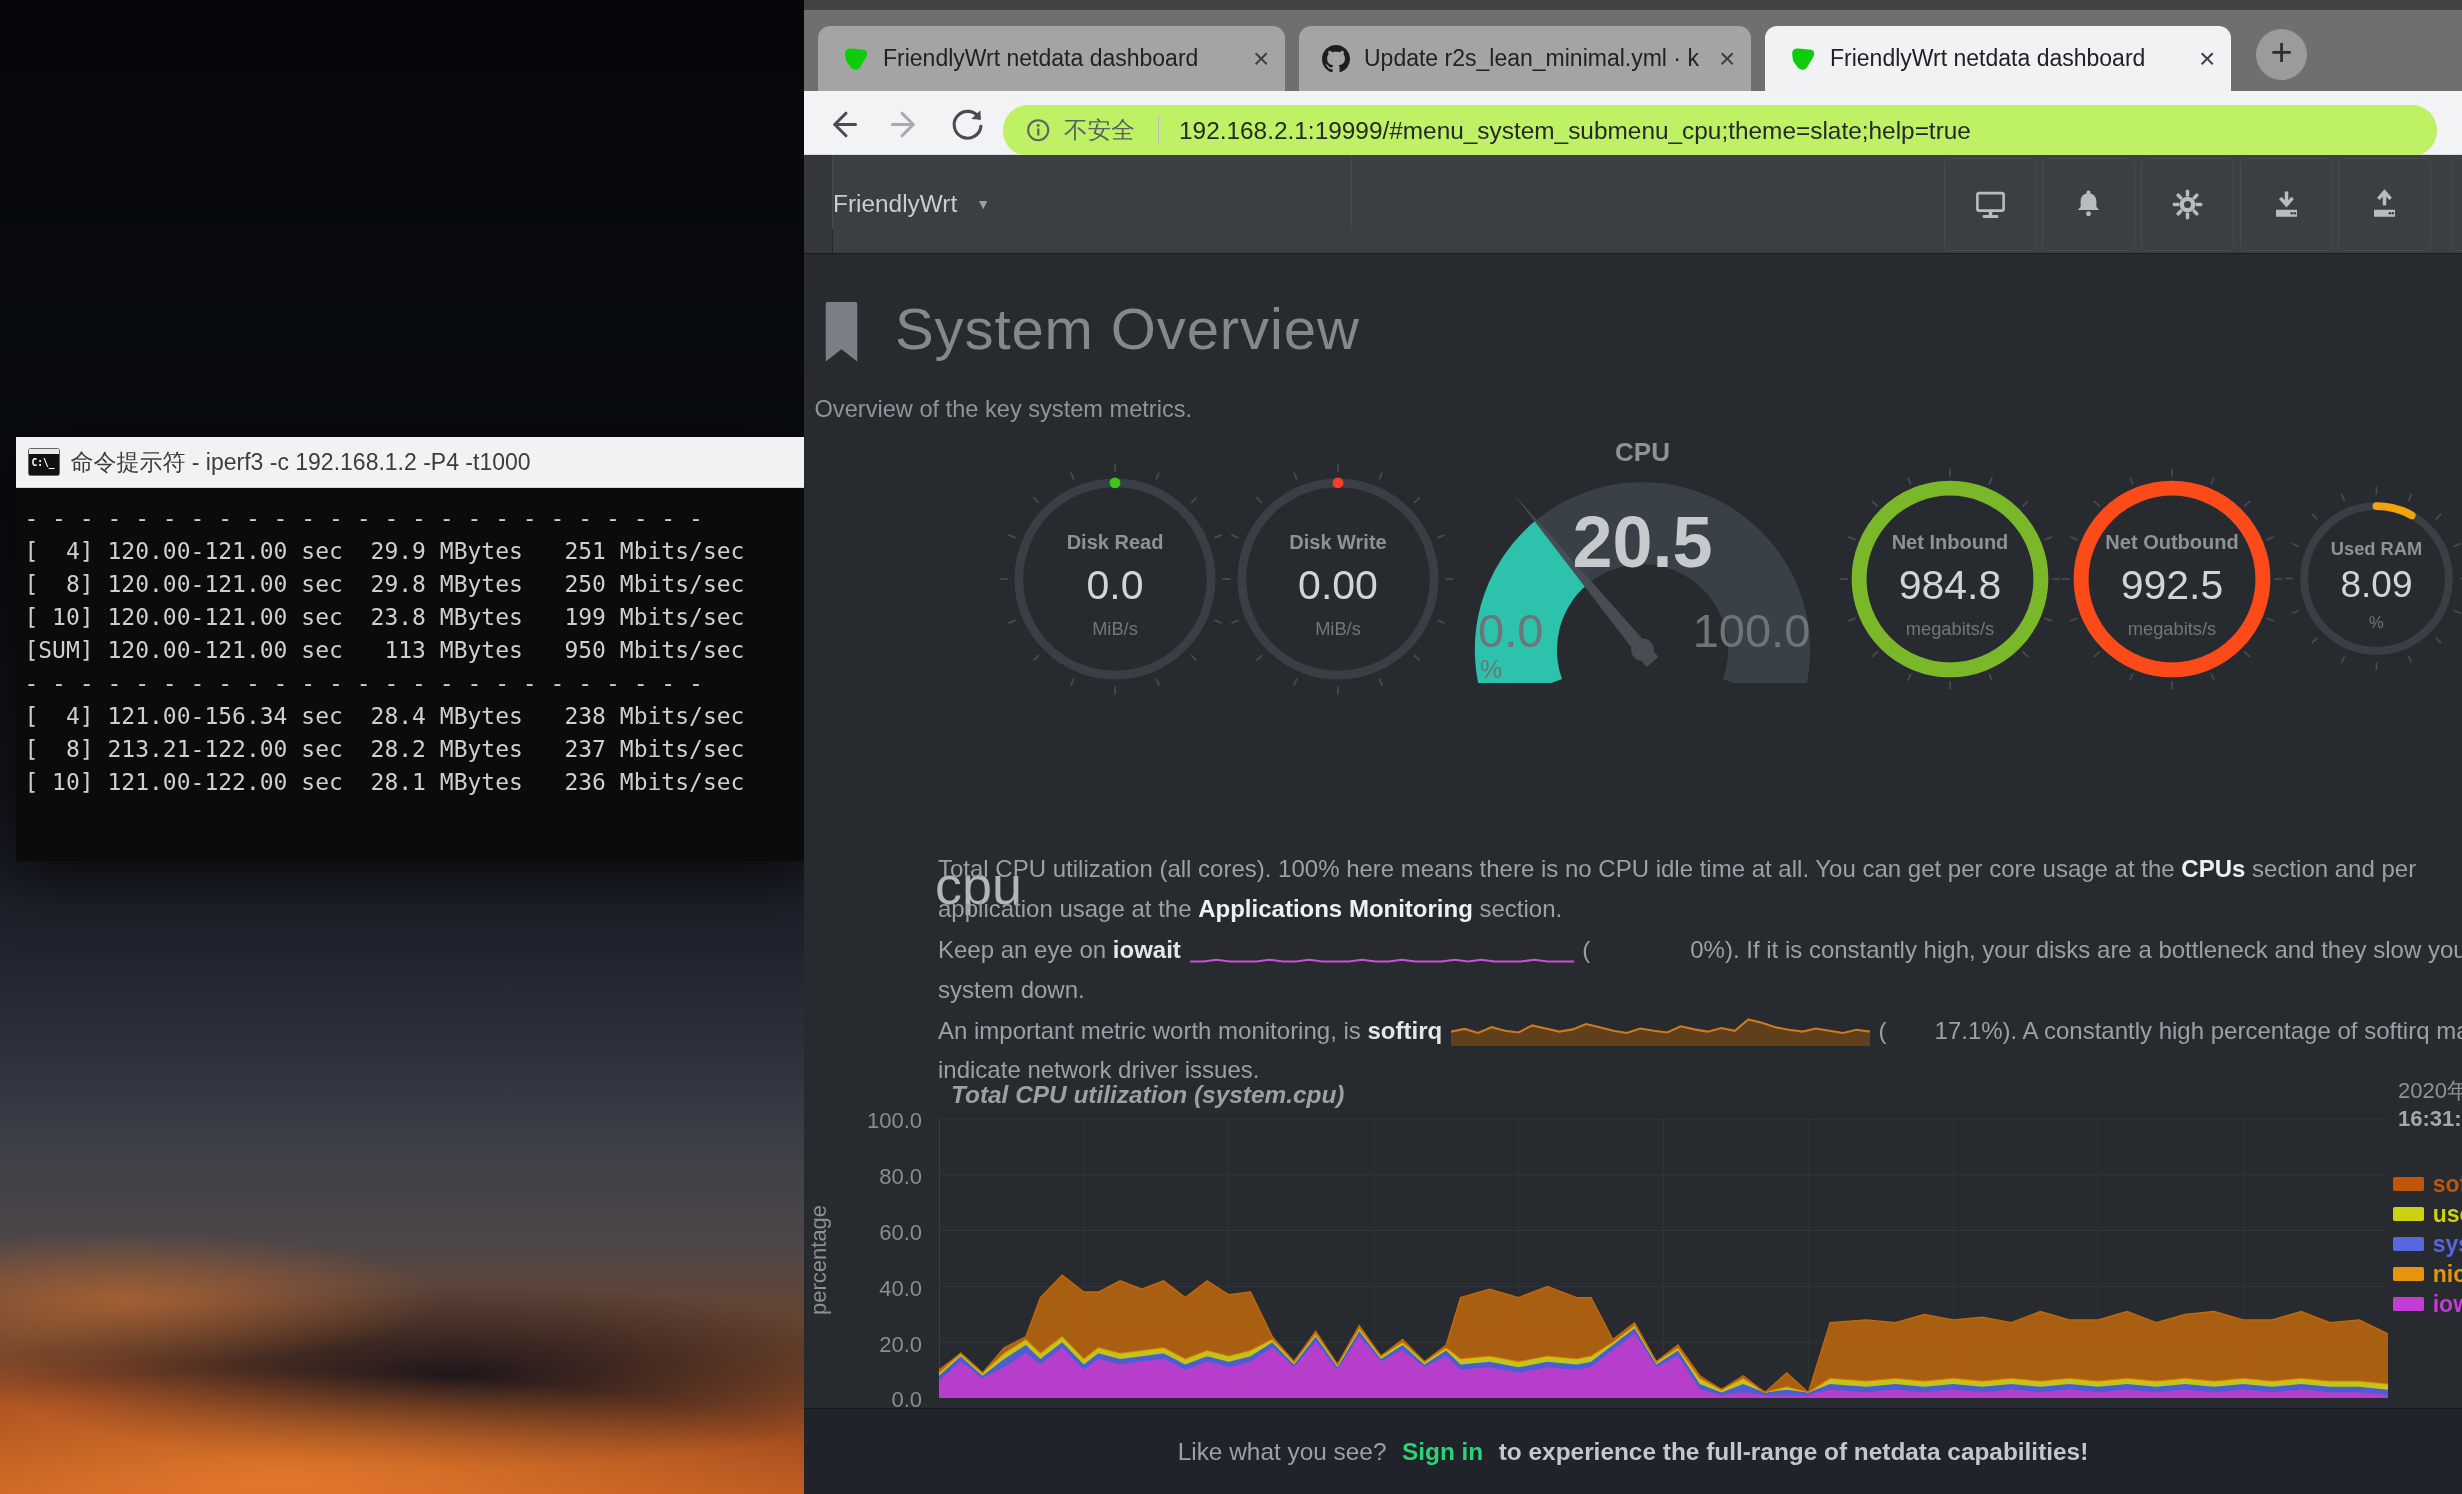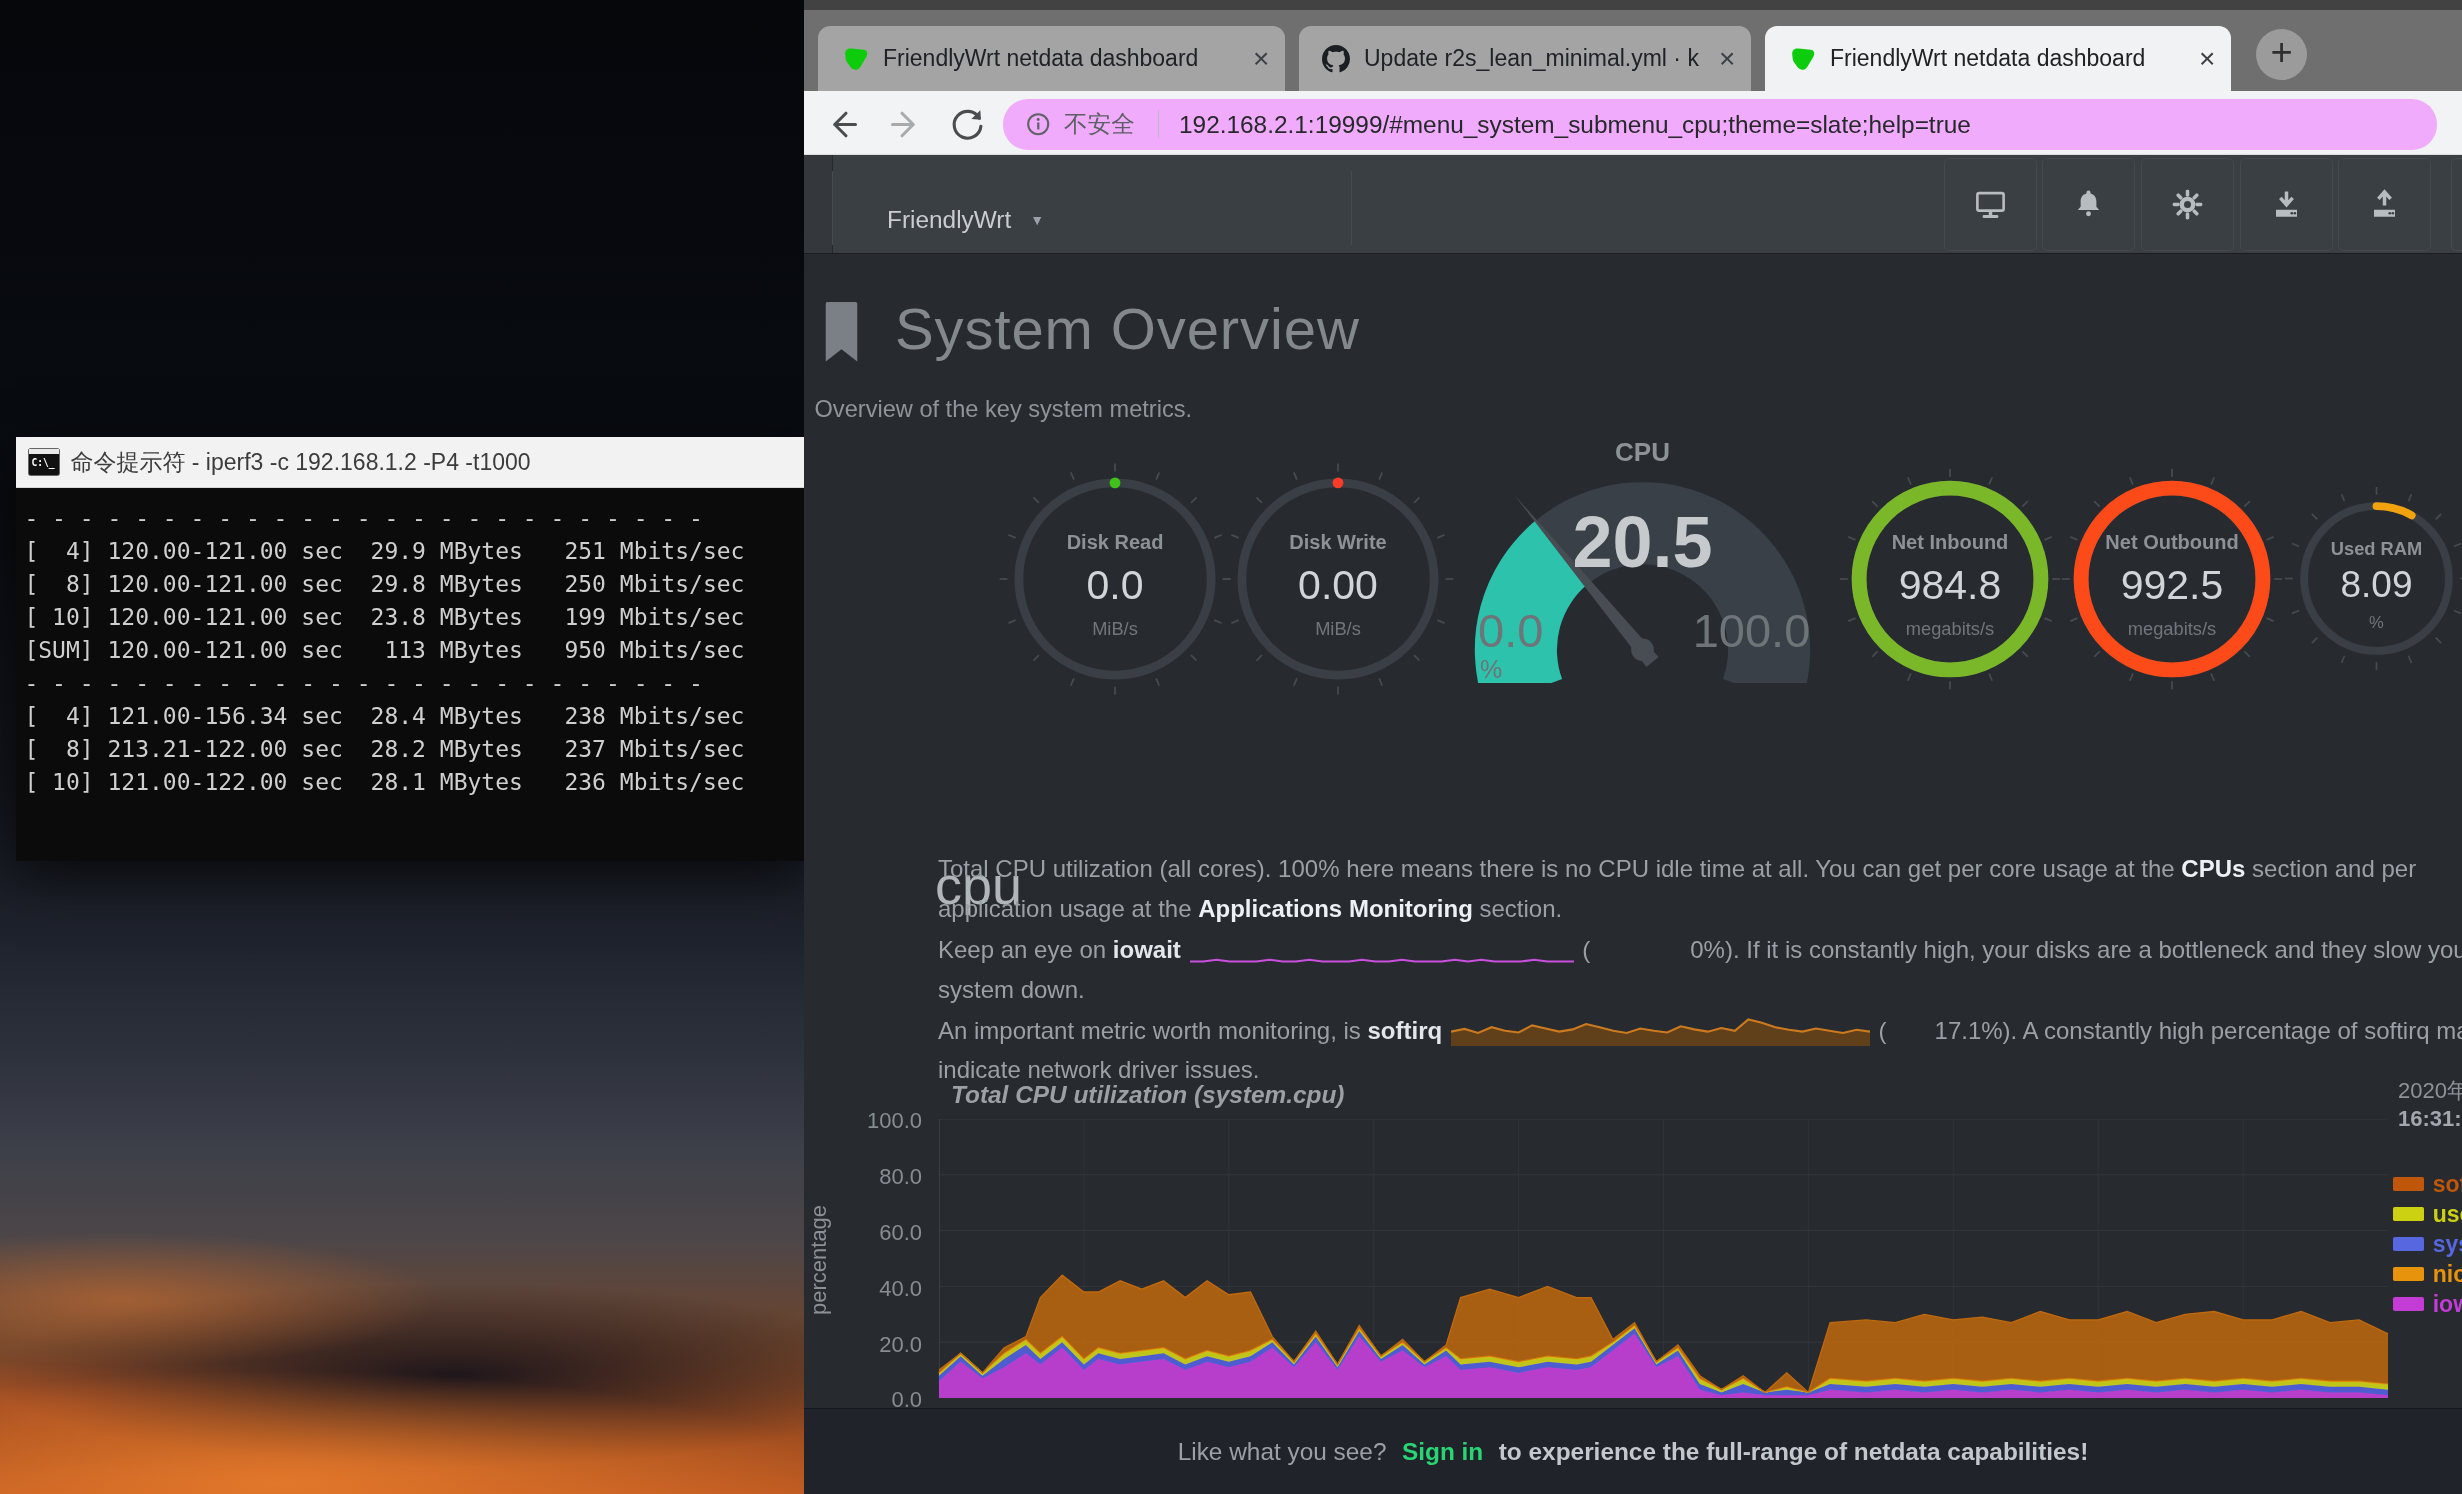--- a/index.html
+++ b/index.html
@@ -24,30 +24,30 @@
   .browser{position:absolute;left:804px;top:0;width:1658px;height:1494px;}
   .tabstrip{position:absolute;left:0;top:0;right:0;height:91px;background:linear-gradient(#424242 0,#424242 10.5px,#6f6f6f 10.5px);}
   .tab{position:absolute;top:26px;height:65px;background:#a4a4a4;border-radius:12.2px 12.2px 0 0;display:flex;align-items:center;padding:0 15.7px 0 23px;box-sizing:border-box;}
   .tab.active{background:#f1f2f3;}
   .tab-title{font-size:23px;color:#202226;white-space:nowrap;overflow:hidden;flex:1;margin-left:14px;}
   .tab-close{font-size:28px;color:#3c3f43;margin-left:12.2px;line-height:1;flex:0 0 auto;}
   .favicon{width:28px;height:28px;flex:0 0 auto;}
   .newtab{position:absolute;left:1452px;top:29px;width:51px;height:51px;border-radius:50%;background:#9b9b9b;color:#2e2e2e;font-size:38px;line-height:47px;text-align:center;}
   .toolbar{position:absolute;left:0;top:91px;right:0;height:63px;background:#f2f3f4;border-bottom:0.9px solid #dcdcdc;}
   .nav-btn{position:absolute;top:10.5px;width:45px;height:45px;}
-  .omnibox{position:absolute;left:199px;top:8px;width:1434px;height:51px;background:#f0abfc;border-radius:25px;}
+  .omnibox{position:absolute;left:199px;top:14px;width:1434px;height:51px;background:#bef264;border-radius:25px;}
   .sec-label{position:absolute;left:61px;top:0;height:51px;line-height:51px;font-size:23.6px;color:#5c6064;}
   .om-sep{position:absolute;left:155px;top:11.4px;width:0.9px;height:28px;background:#bcbcbc;}
   .om-url{position:absolute;left:176px;top:0;height:51px;line-height:51px;font-size:24.4px;color:#26282b;white-space:nowrap;}
   .ext-sliver{position:absolute;right:-7px;top:103px;width:21px;height:35px;background:#e8626c;border-radius:7px;}
   
   .page{position:absolute;left:0;top:155px;right:0;bottom:0;background:#272b30;overflow:hidden;}
   .navbar{position:absolute;left:0;top:0;right:0;height:98px;background:#3a3f44;border-bottom:1.7px solid #1b1e20;}
   .nb-strip{position:absolute;left:0;top:0;width:28px;height:98px;background:#34383d;border-right:0.9px solid #26292c;}
-  .nb-menu{position:absolute;left:28px;top:16px;width:520px;height:74px;border-left:0.9px solid #474b50;border-right:0.9px solid #474b50;line-height:98px;padding-left:54px;box-sizing:border-box;font-size:24.4px;color:#c9cdd1;}
+  .nb-menu{position:absolute;left:28px;top:0;width:520px;height:74px;border-left:0.9px solid #474b50;border-right:0.9px solid #474b50;line-height:98px;box-sizing:border-box;font-size:24.4px;color:#c9cdd1;}
   .nb-caret{font-size:14px;color:#9ba1a7;margin-left:12.2px;vertical-align:2.6px;}
   .nb-btn{position:absolute;top:2.6px;width:93px;height:93px;border:0.9px solid #46494e;border-radius:5.2px;box-sizing:border-box;display:flex;align-items:center;justify-content:center;}
   .nb-partial{position:absolute;top:2.6px;left:1647px;width:17.5px;height:93px;border:0.9px solid #46494e;border-right:none;border-radius:5.2px 0 0 5.2px;box-sizing:border-box;}
   .bookmark{position:absolute;left:20px;top:145px;}
   .page-title{position:absolute;left:91px;top:140px;font-size:58px;color:#83888d;letter-spacing:0.9px;}
   .page-sub{position:absolute;left:10.5px;top:241px;font-size:23.6px;color:#8e9499;}
   
   .gauge{position:absolute;}
   .gsvg{position:absolute;left:0;top:0;}
   .glabel{position:absolute;left:0;right:0;top:70px;text-align:center;font-size:20px;font-weight:bold;color:#8d9296;}

